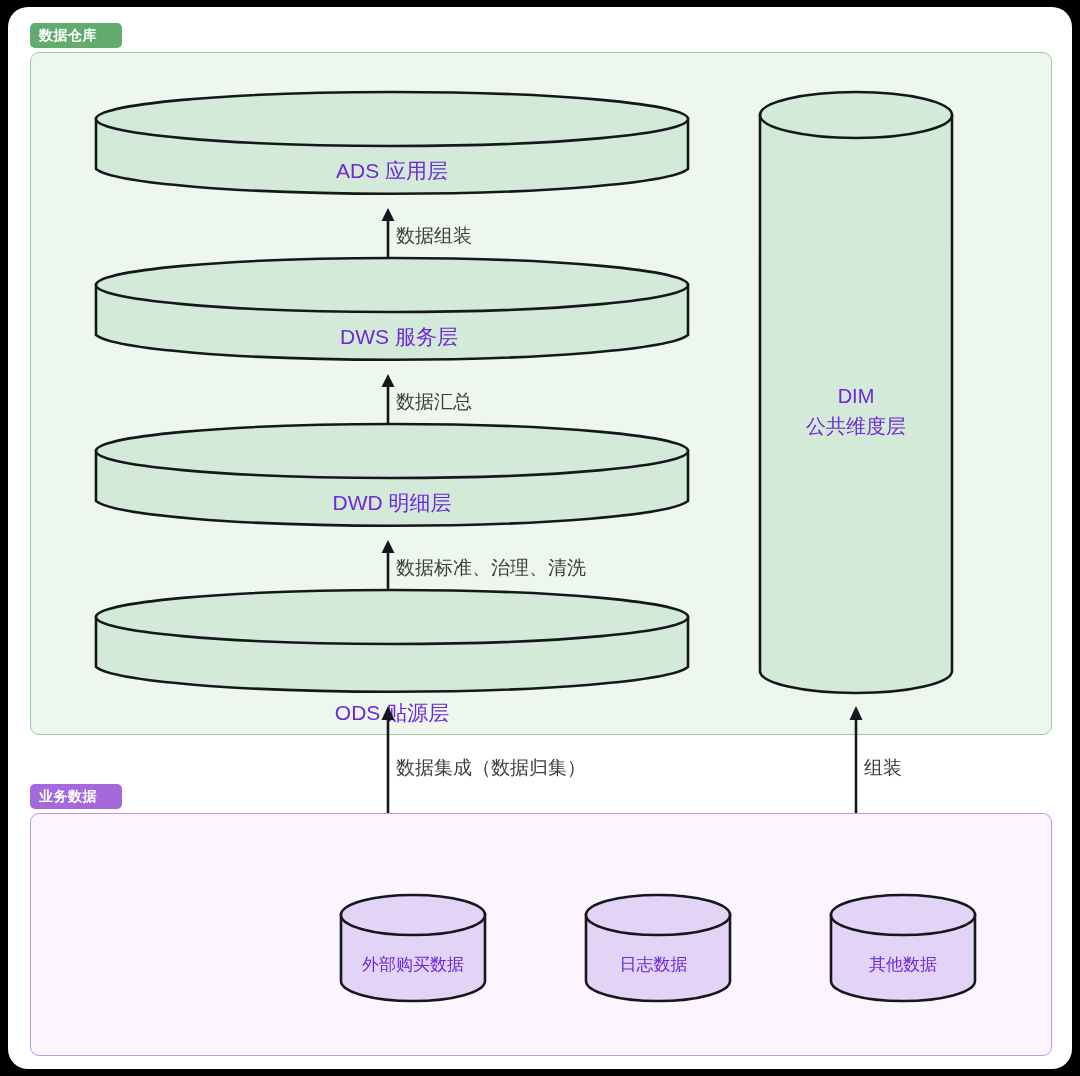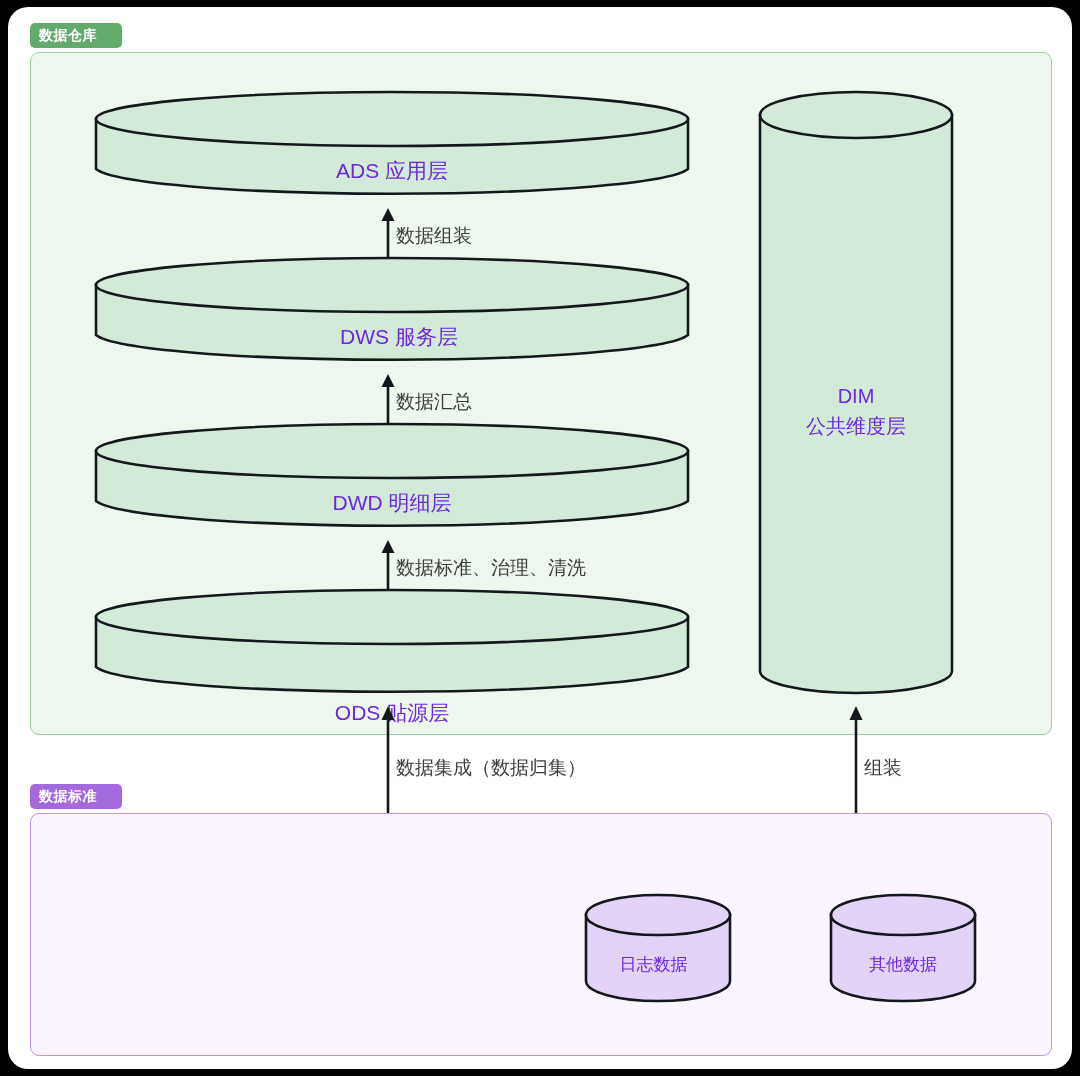--- a/index.html
+++ b/index.html
@@ -193,23 +193,30 @@
 
     <div class="arrow" style="left:834px; top:697px; width:40px; height:118px;">
       <svg width="40" height="118" viewBox="0 0 40 118">
         <line x1="14" y1="118" x2="14" y2="8" stroke="#14181c" stroke-width="2.6"></line>
         <path d="M14,2 L7.5,16 L20.5,16 Z" fill="#14181c"></path>
       </svg>
     </div>
     <div class="arrow-label" style="left:856px; top:748px;">组装</div>
 
     <div class="group source"></div>
-    <div class="group-badge source-badge">数据标准</div>
-
-
+    <div class="group-badge source-badge">业务数据</div>
+
+
+    <div class="cyl" style="left:331px; top:886px; width:148px; height:112px;">
+      <svg width="148" height="112" viewBox="0 0 148 112">
+        <path d="M2,22 L2,88 A72,20 0 0 0 146,88 L146,22 Z" fill="#e3d4f7" stroke="#14181c" stroke-width="2.6"></path>
+        <ellipse cx="74" cy="22" rx="72" ry="20" fill="#e3d4f7" stroke="#14181c" stroke-width="2.6"></ellipse>
+      </svg>
+      <div class="cyl-label src-label" style="top:60px;">外部购买数据</div>
+    </div>
 
     <div class="cyl" style="left:576px; top:886px; width:139px; height:112px;">
       <svg width="148" height="112" viewBox="0 0 148 112">
         <path d="M2,22 L2,88 A72,20 0 0 0 146,88 L146,22 Z" fill="#e3d4f7" stroke="#14181c" stroke-width="2.6"></path>
         <ellipse cx="74" cy="22" rx="72" ry="20" fill="#e3d4f7" stroke="#14181c" stroke-width="2.6"></ellipse>
       </svg>
       <div class="cyl-label src-label" style="top:60px;">日志数据</div>
     </div>
 
     <div class="cyl" style="left:821px; top:886px; width:148px; height:112px;">

